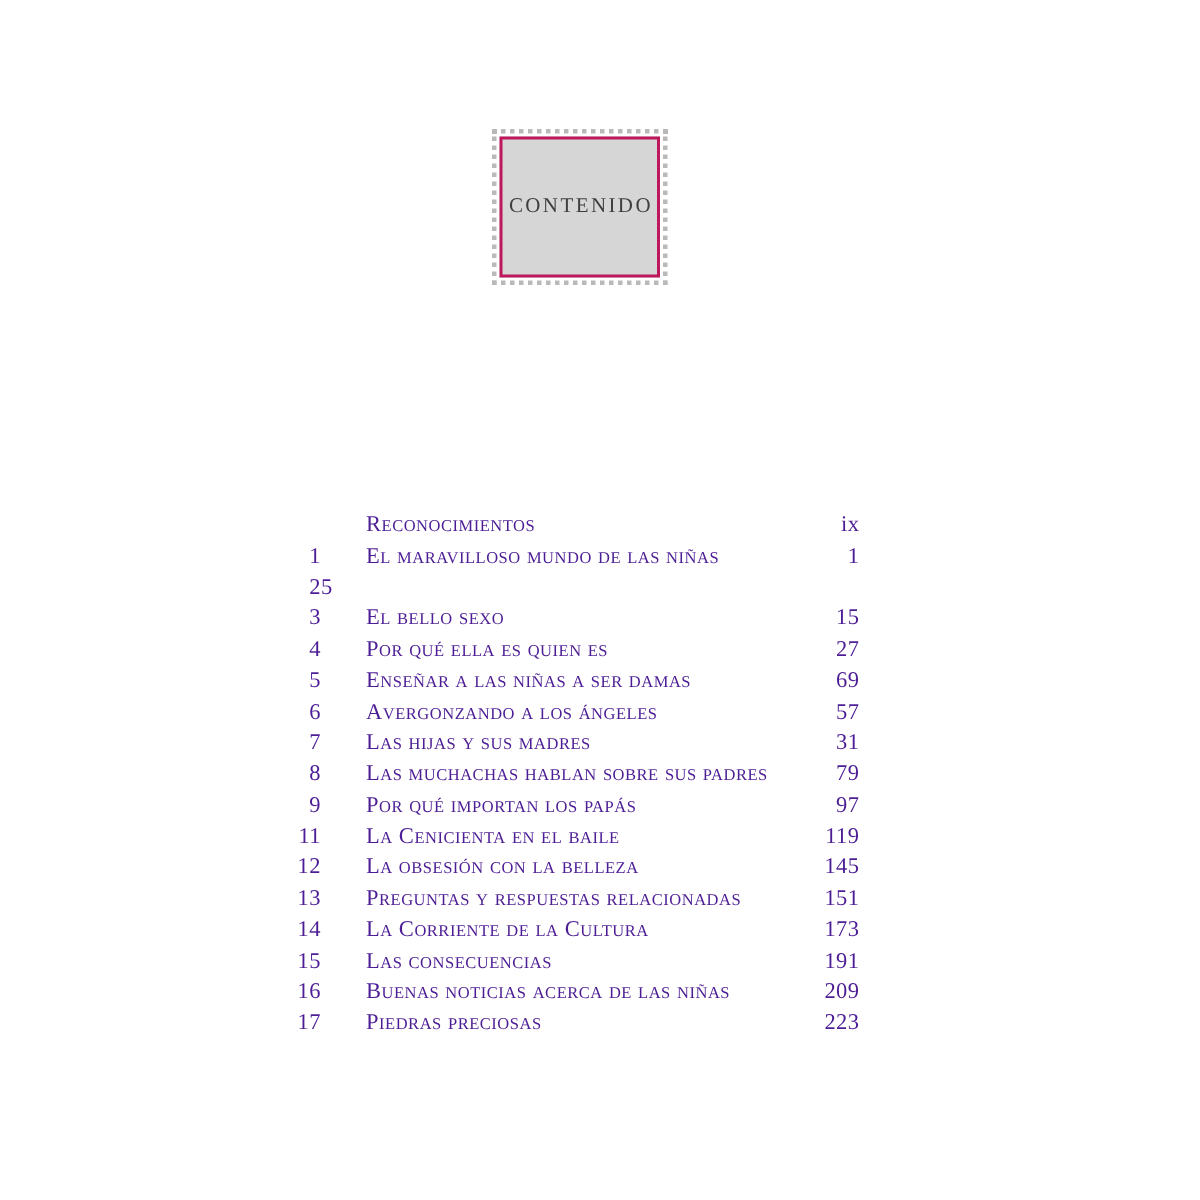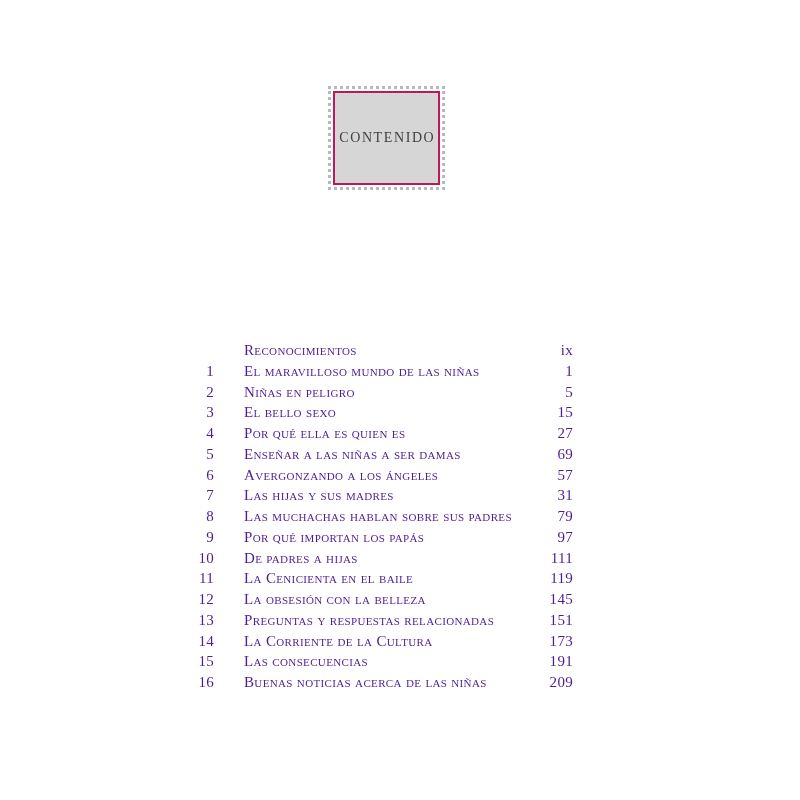--- a/index.html
+++ b/index.html
@@ -100,21 +100,20 @@
     </div>
 
     <div class="toc-row">
       <span class="toc-num">1</span>
       <span class="toc-title">El maravilloso mundo de las niñas</span>
       <span class="toc-page">1</span>
     </div>
 
     <div class="toc-row">
       <span class="toc-num">2</span>
-      <span class="toc-title">Niñas en peligro</span>
       <span class="toc-page">5</span>
     </div>
 
     <div class="toc-row">
       <span class="toc-num">3</span>
       <span class="toc-title">El bello sexo</span>
       <span class="toc-page">15</span>
     </div>
 
     <div class="toc-row">
@@ -146,25 +145,20 @@
       <span class="toc-title">Las muchachas hablan sobre sus padres</span>
       <span class="toc-page">79</span>
     </div>
 
     <div class="toc-row">
       <span class="toc-num">9</span>
       <span class="toc-title">Por qué importan los papás</span>
       <span class="toc-page">97</span>
     </div>
 
-    <div class="toc-row">
-      <span class="toc-num">10</span>
-      <span class="toc-title">De padres a hijas</span>
-      <span class="toc-page">111</span>
-    </div>
 
     <div class="toc-row">
       <span class="toc-num">11</span>
       <span class="toc-title">La Cenicienta en el baile</span>
       <span class="toc-page">119</span>
     </div>
 
     <div class="toc-row">
       <span class="toc-num">12</span>
       <span class="toc-title">La obsesión con la belleza</span>
@@ -188,15 +182,20 @@
       <span class="toc-title">Las consecuencias</span>
       <span class="toc-page">191</span>
     </div>
 
     <div class="toc-row">
       <span class="toc-num">16</span>
       <span class="toc-title">Buenas noticias acerca de las niñas</span>
       <span class="toc-page">209</span>
     </div>
 
+    <div class="toc-row">
+      <span class="toc-num">17</span>
+      <span class="toc-title">Piedras preciosas</span>
+      <span class="toc-page">223</span>
+    </div>
   </div>
 
 </div>
 
 </body></html>

